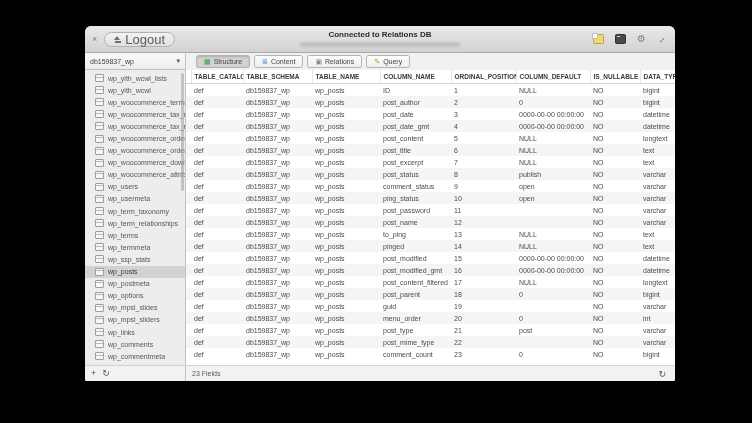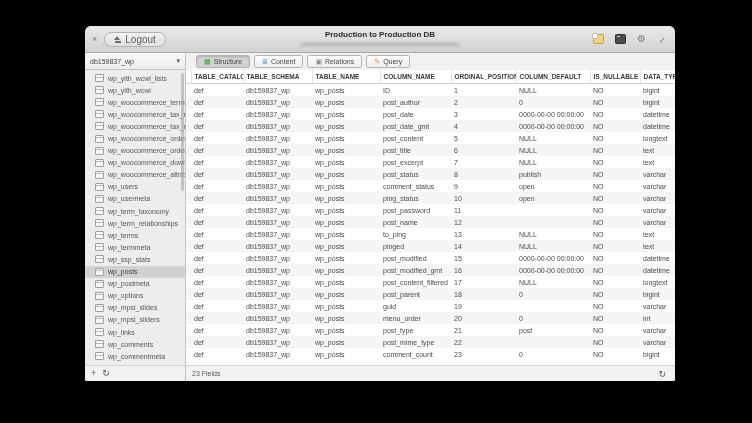--- a/index.html
+++ b/index.html
@@ -17,21 +17,21 @@
   .headerbar{
     height:26px;flex:0 0 26px;position:relative;
     background:linear-gradient(#e9e9e9,#d2d2d2);
     border-bottom:1px solid #a9a9a9;border-radius:6px 6px 0 0;
     display:flex;align-items:center;
   }
   .close-x{margin-left:7px;font-size:9px;color:#7c7c7c;line-height:1;cursor:default;}
   .logout-btn{
     margin-left:7px;display:inline-flex;align-items:center;gap:4px;
     height:15px;padding:0 9px;border:1px solid #b2b2b2;border-radius:9px;
-    background:linear-gradient(#f3f3f3,#e0e0e0);font-size:10px;color:#5d5d5d;
+    background:linear-gradient(#f3f3f3,#e0e0e0);font-size:13px;color:#5d5d5d;
   }
   .eject-icon{display:inline-block;width:7px;height:7px;position:relative;}
   .eject-icon::before{content:"";position:absolute;left:0;top:0;
     border-left:3.5px solid transparent;border-right:3.5px solid transparent;
     border-bottom:4px solid #6f6f6f;}
   .eject-icon::after{content:"";position:absolute;left:0.5px;bottom:0;width:6px;height:1.5px;background:#6f6f6f;}
   .title-wrap{position:absolute;left:0;right:0;top:4px;text-align:center;pointer-events:none;}
   .title{font-size:8px;font-weight:bold;color:#2c2c2c;}
   .subtitle-redacted{width:160px;height:5px;margin:3px auto 0;background:#bdbdbd;
     border-radius:2px;filter:blur(1.1px);opacity:.85;}
@@ -91,21 +91,21 @@
 
 <div class="window">
 
   <div class="headerbar">
     <span class="close-x">×</span>
     <button class="logout-btn">
       <span class="eject-icon"></span>
       <span>Logout</span>
     </button>
     <div class="title-wrap">
-      <div class="title">Production to Production DB</div>
+      <div class="title">Connected to Relations DB</div>
       <div class="subtitle-redacted"></div>
     </div>
     <div class="hb-icons">
       <span class="note-icon"></span>
       <span class="term-icon"></span>
       <span class="gear-icon">⚙</span>
       <span class="expand-icon">↔</span>
     </div>
   </div>
 

